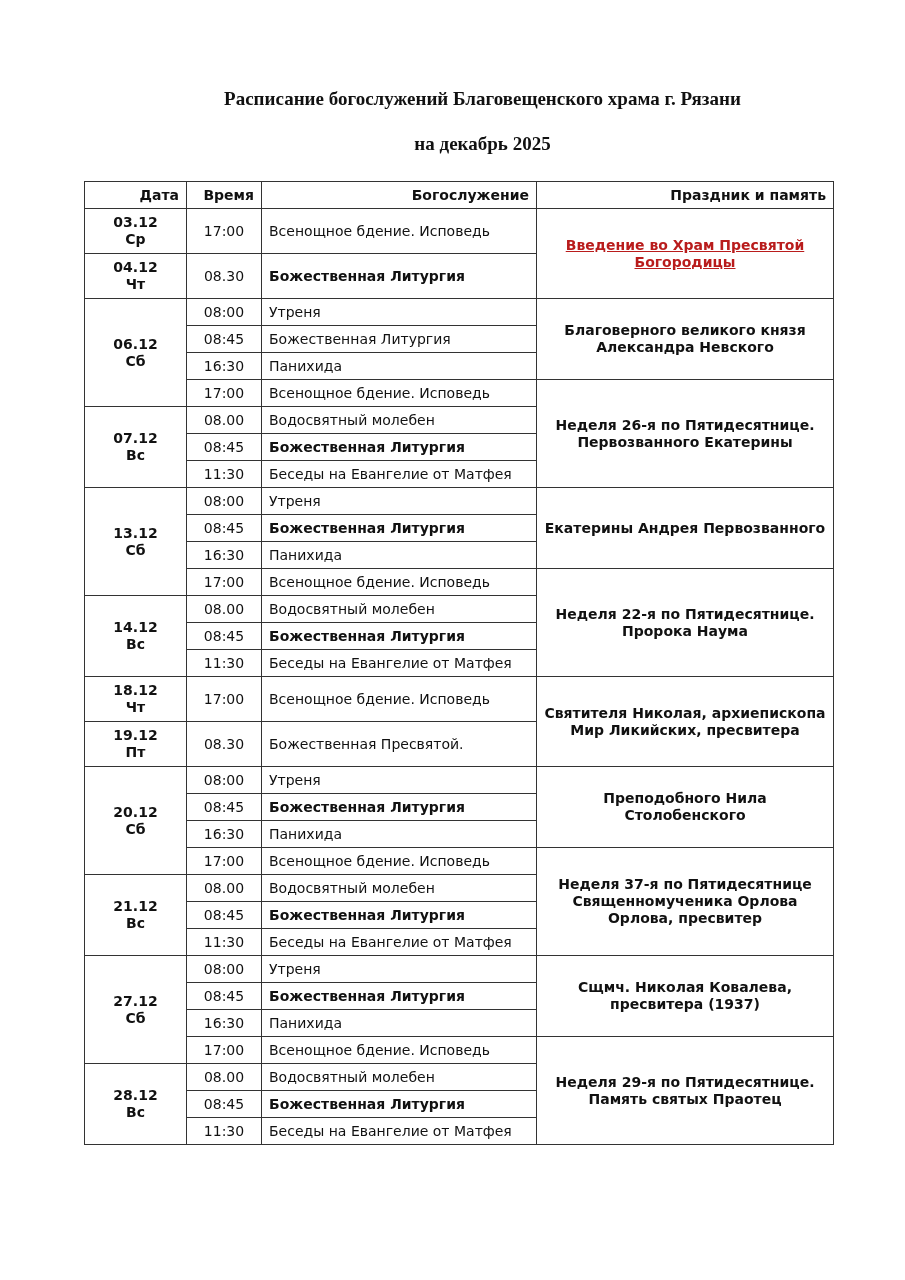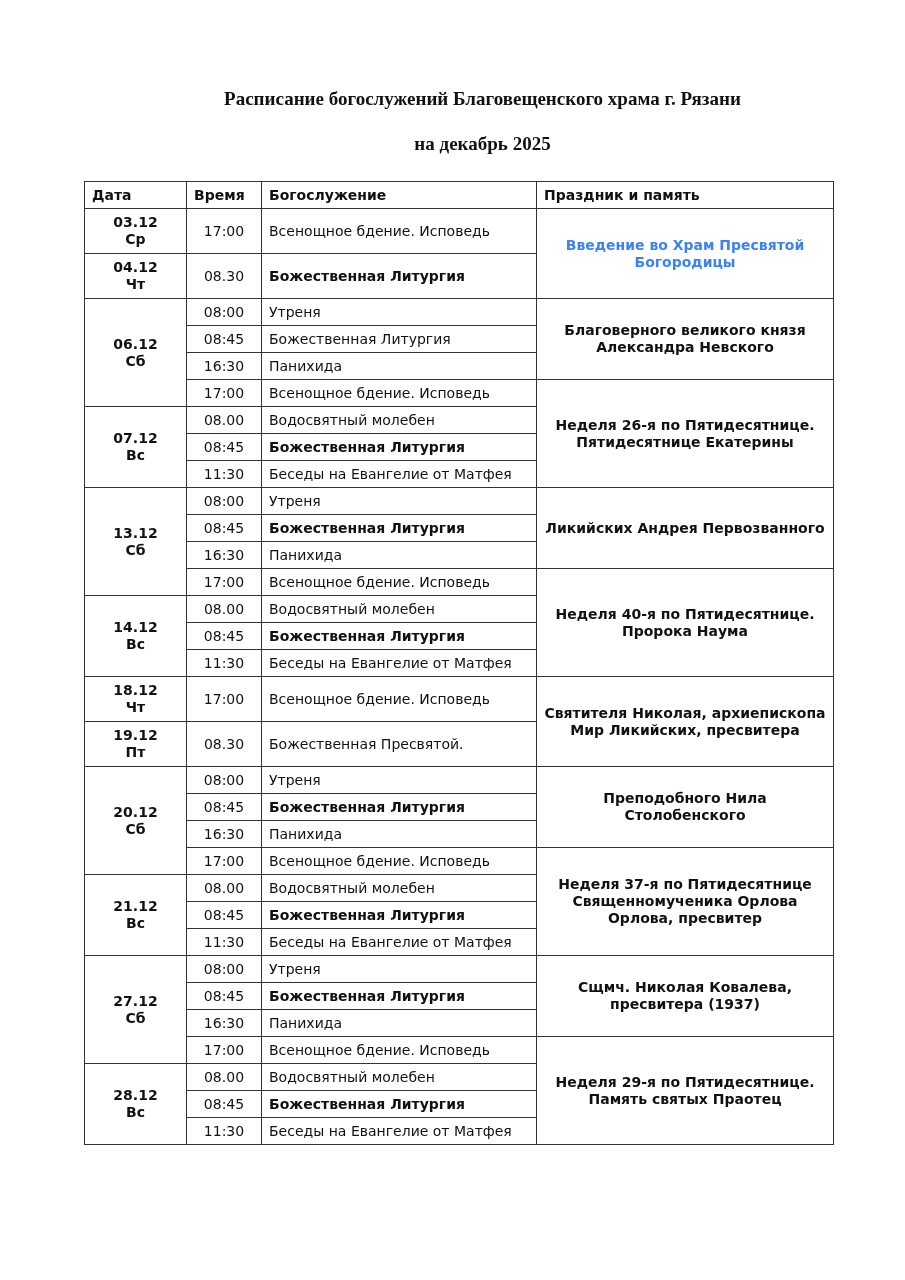--- a/index.html
+++ b/index.html
@@ -2,21 +2,21 @@
 <html><head>
 <meta charset="utf-8">
 <style>
   html, body { margin:0; padding:0; background:#fff; }
   body { width:905px; height:1280px; position:relative; overflow:hidden; font-family:"DejaVu Sans", sans-serif; color:#111; }
   .title { position:absolute; left:0; width:905px; text-align:center; font-family:"Liberation Serif", serif; font-weight:bold; font-size:19px; color:#111; }
   .t1 { top:88px; left:30px; }
   .t2 { top:133px; left:30px; }
   table { position:absolute; left:84px; top:181px; border-collapse:collapse; width:749px; table-layout:fixed; font-family:"DejaVu Sans", sans-serif; font-size:14px; }
   td, th { border:1px solid #333; padding:0 7px; line-height:17px; vertical-align:middle; }
-  th { height:26px; font-weight:bold; text-align:left; font-size:14px; }
+  th { height:26px; font-weight:bold; text-align:right; font-size:14px; }
   td { height:26px; }
   td.date { text-align:center; font-weight:bold;margin-left:28px; }
   td.time { text-align:center; padding:0; }
   td.svc { text-align:left; }
   td.svc.b { font-weight:bold; }
   td.feast { text-align:center; font-weight:bold; }
   td.feast.blue { color:#2e74b5; }
   tr.tall td { height:44px; }
   col.c1 { width:102px; } col.c2 { width:75px; } col.c3 { width:275px; } col.c4 { width:297px; }
 </style>
@@ -42,21 +42,21 @@
     </tr>
   </thead>
   <tbody id="tbody">
       <tr class="tall">
         <td class="date" rowspan="1">
           <div>03.12</div>
           <div>Ср</div>
         </td>
         <td class="time">17:00</td>
         <td class="svc">Всенощное бдение. Исповедь</td>
-        <td class="feast blue" rowspan="2" style="color: #3b82f6;">
+        <td class="feast blue" rowspan="2" style="color: #b91c1c; text-decoration: underline;">
           <div>Введение во Храм Пресвятой</div>
           <div>Богородицы</div>
         </td>
       </tr>
       <tr class="tall">
         <td class="date" rowspan="1">
           <div>04.12</div>
           <div>Чт</div>
         </td>
         <td class="time">08.30</td>
@@ -80,21 +80,21 @@
       </tr>
       <tr>
         <td class="time">16:30</td>
         <td class="svc">Панихида</td>
       </tr>
       <tr>
         <td class="time">17:00</td>
         <td class="svc">Всенощное бдение. Исповедь</td>
         <td class="feast" rowspan="4">
           <div>Неделя 26-я по Пятидесятнице.</div>
-          <div>Пятидесятнице Екатерины</div>
+          <div>Первозванного Екатерины</div>
         </td>
       </tr>
       <tr>
         <td class="date" rowspan="3">
           <div>07.12</div>
           <div>Вс</div>
         </td>
         <td class="time">08.00</td>
         <td class="svc">Водосвятный молебен</td>
       </tr>
@@ -107,36 +107,36 @@
         <td class="svc">Беседы на Евангелие от Матфея</td>
       </tr>
       <tr>
         <td class="date" rowspan="4">
           <div>13.12</div>
           <div>Сб</div>
         </td>
         <td class="time">08:00</td>
         <td class="svc">Утреня</td>
         <td class="feast" rowspan="3">
-          <div>Ликийских Андрея Первозванного</div>
-        </td>
-      </tr>
-      <tr>
-        <td class="time">08:45</td>
-        <td class="svc b">Божественная Литургия</td>
-      </tr>
-      <tr>
-        <td class="time">16:30</td>
-        <td class="svc">Панихида</td>
-      </tr>
-      <tr>
-        <td class="time">17:00</td>
-        <td class="svc">Всенощное бдение. Исповедь</td>
-        <td class="feast" rowspan="4">
-          <div>Неделя 40-я по Пятидесятнице.</div>
+          <div>Екатерины Андрея Первозванного</div>
+        </td>
+      </tr>
+      <tr>
+        <td class="time">08:45</td>
+        <td class="svc b">Божественная Литургия</td>
+      </tr>
+      <tr>
+        <td class="time">16:30</td>
+        <td class="svc">Панихида</td>
+      </tr>
+      <tr>
+        <td class="time">17:00</td>
+        <td class="svc">Всенощное бдение. Исповедь</td>
+        <td class="feast" rowspan="4">
+          <div>Неделя 22-я по Пятидесятнице.</div>
           <div>Пророка Наума</div>
         </td>
       </tr>
       <tr>
         <td class="date" rowspan="3">
           <div>14.12</div>
           <div>Вс</div>
         </td>
         <td class="time">08.00</td>
         <td class="svc">Водосвятный молебен</td>

